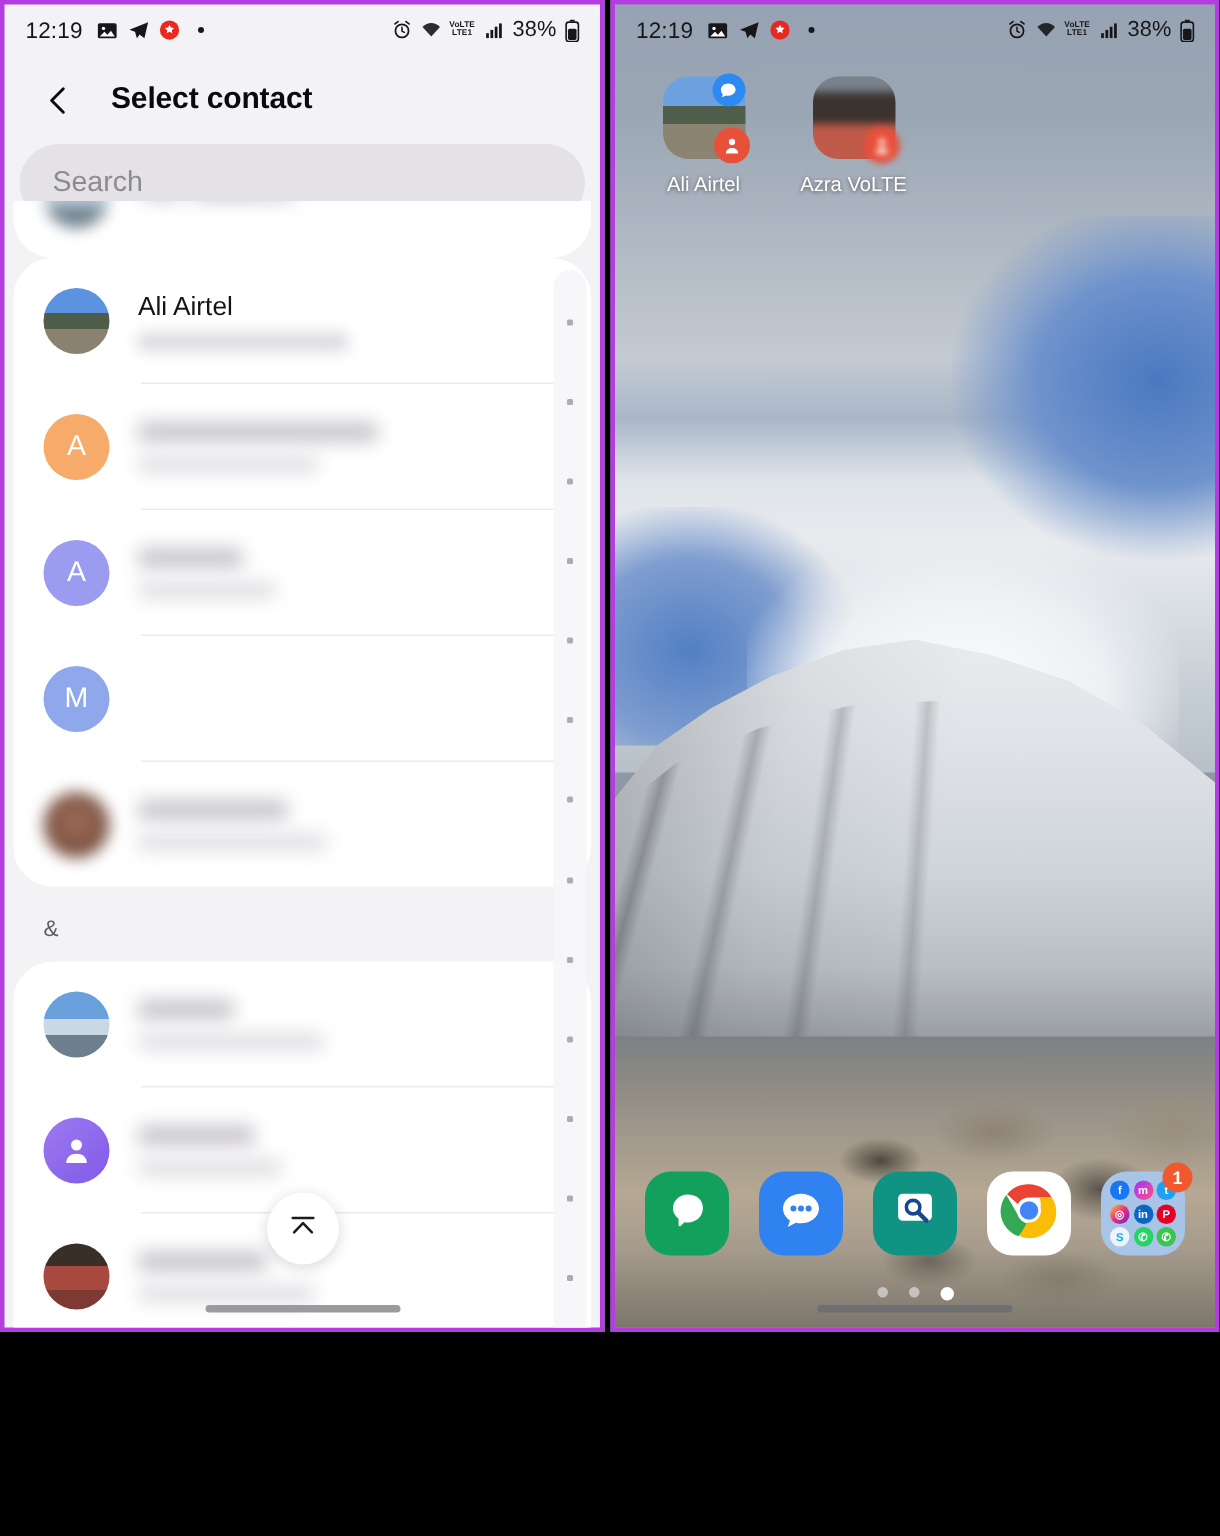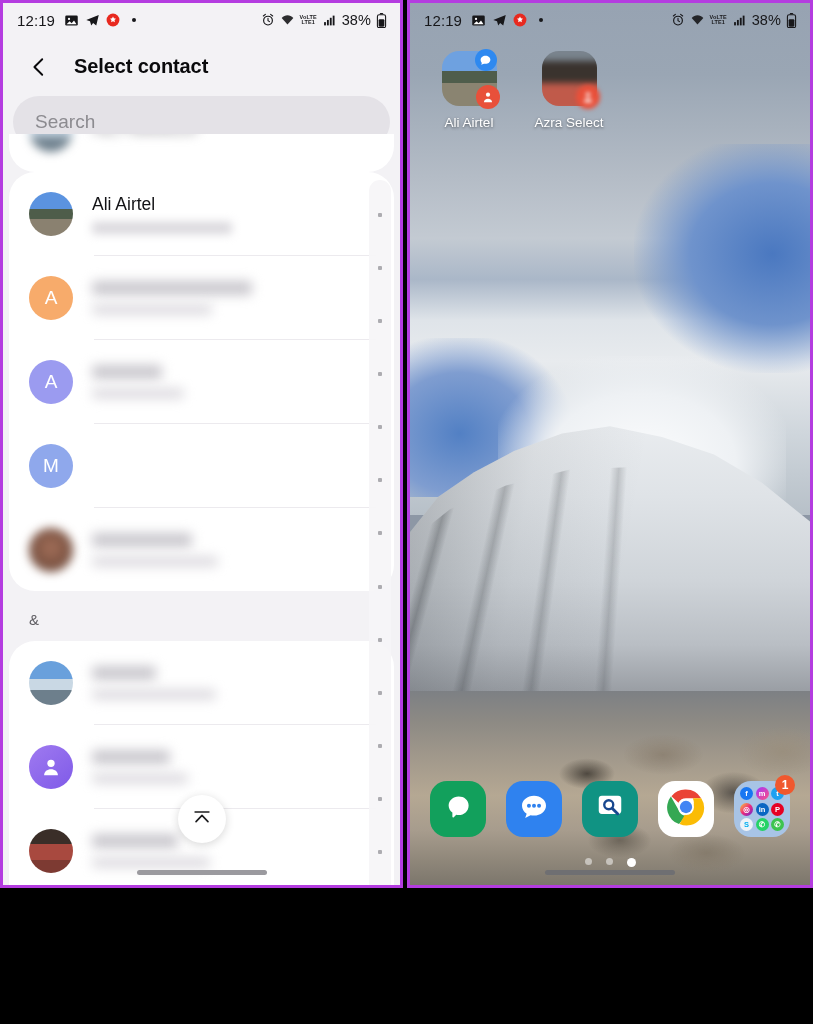--- a/index.html
+++ b/index.html
@@ -487,21 +487,21 @@
             <div class="tile-inner">
               <div class="tile-azra2" style="position:absolute;inset:-6px;"></div>
             </div>
             <span class="badge-person" style="filter:blur(2px)">
               <svg width="14" height="14" viewBox="0 0 24 24">
                   <circle cx="12" cy="8" r="3.6" fill="#fff"></circle>
                   <path d="M5 21c0-4 3.2-6.2 7-6.2s7 2.2 7 6.2z" fill="#fff"></path>
                 </svg>
             </span>
           </div>
-          <div class="hlabel">Azra Select</div>
+          <div class="hlabel">Azra VoLTE</div>
         </div>
 
       </div>
     </div>
 
     <div class="pagedots">
       <i></i>
       <i></i>
       <i class="on"></i>
     </div>

